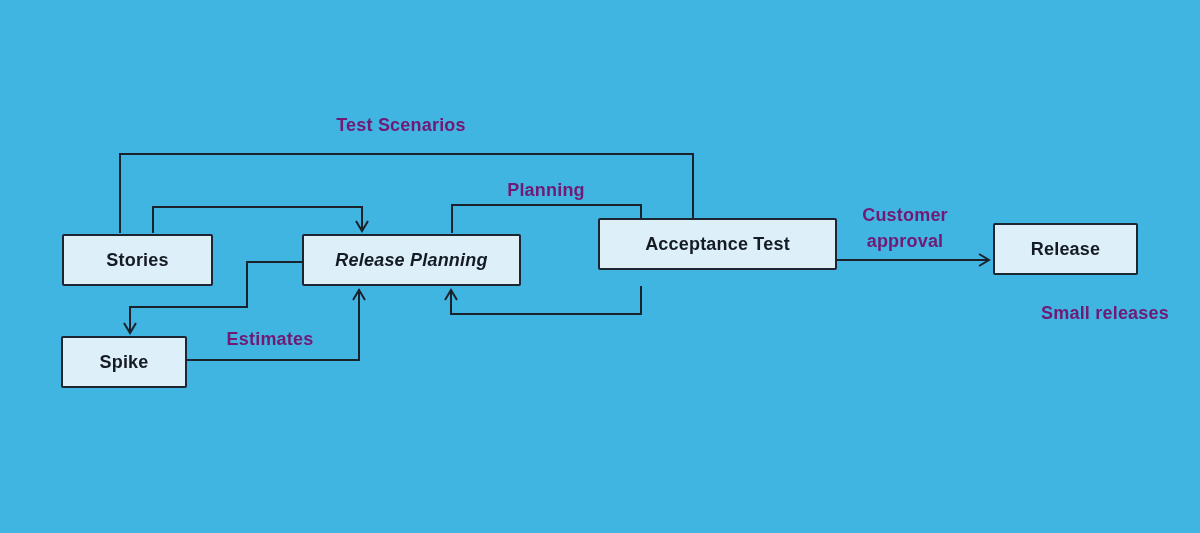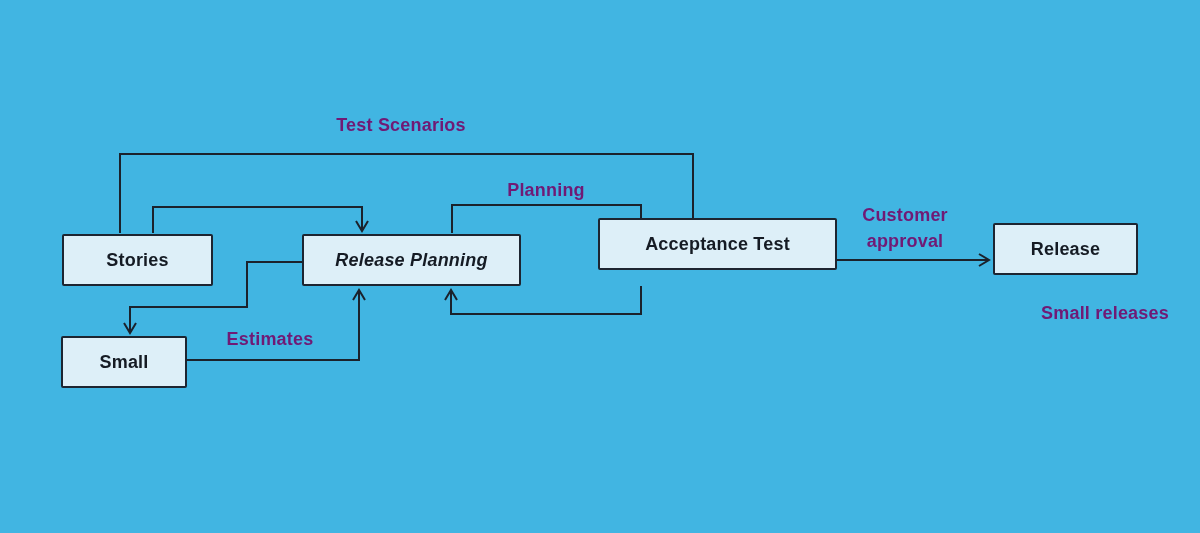--- a/index.html
+++ b/index.html
@@ -100,21 +100,21 @@
 
   <div class="node node-acceptance-test">
     <span>Acceptance Test</span>
   </div>
 
   <div class="node node-release">
     <span>Release</span>
   </div>
 
   <div class="node node-spike">
-    <span>Small</span>
+    <span>Spike</span>
   </div>
 
   <div class="edge-label lbl-test-scenarios">Test Scenarios</div>
 
 
   <div class="edge-label lbl-iteration">Planning</div>
 
   <div class="edge-label lbl-estimates">Estimates</div>
 
   <div class="edge-label lbl-customer-approval">Customer approval</div>

